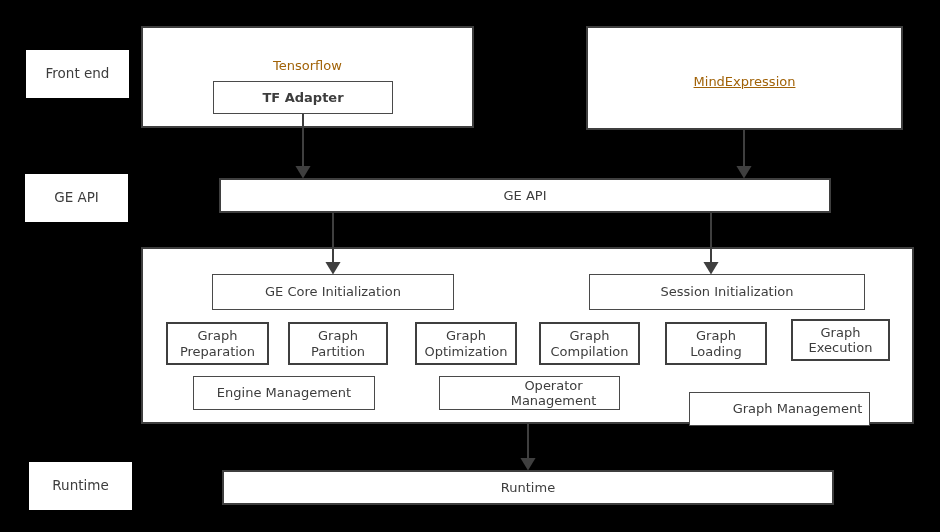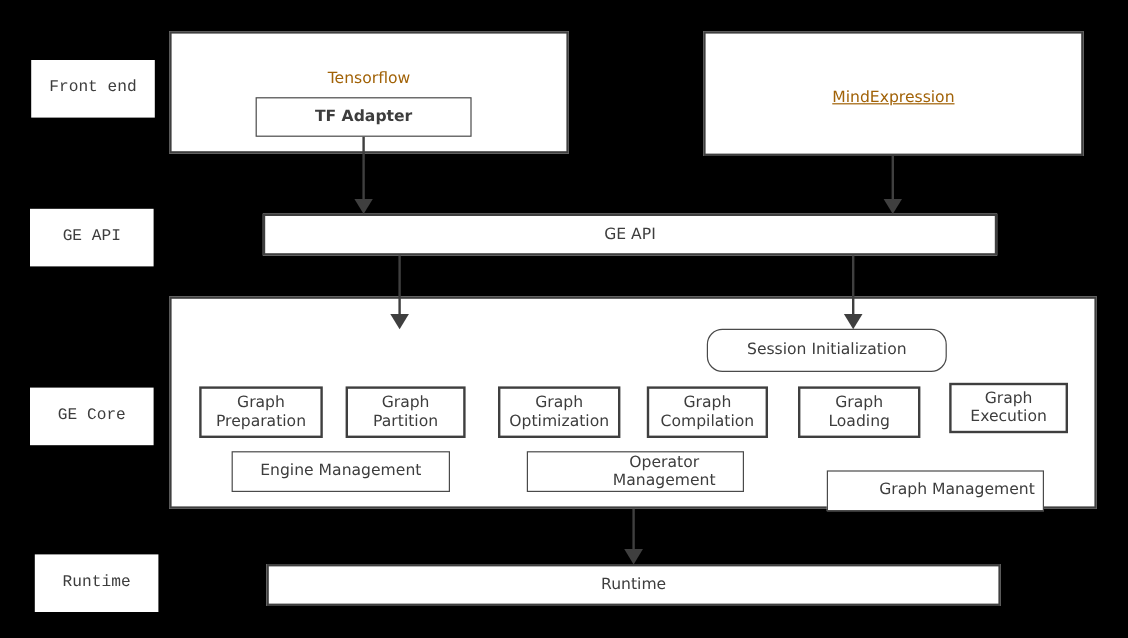--- a/index.html
+++ b/index.html
@@ -26,21 +26,20 @@
     justify-content: center;
     text-align: center;
     line-height: 1.18;
     font-size: 13px;
     white-space: pre-line;
   }
   
   .stage-label {
     border: none;
     font-size: 13.5px;
-    font-family: Liberation Mono, monospace;
   }
   
   .stroked {
     border: 2px solid #3f3f3f;
   }
   .stroked-thin {
     border: 1.6px solid #4a4a4a;
   }
   
   .group {
@@ -70,23 +69,20 @@
 <div id="diagram">
 
   <div class="box stage-label" style="left:26px; top:50px; width:103px; height:48px;">
     <span>Front end</span>
   </div>
 
   <div class="box stage-label" style="left:25px; top:174px; width:103px; height:48px;">
     <span>GE API</span>
   </div>
 
-  <div class="box stage-label" style="left:25px; top:323px; width:103px; height:48px;">
-    <span>GE Core</span>
-  </div>
 
   <div class="box stage-label" style="left:29px; top:462px; width:103px; height:48px;">
     <span>Runtime</span>
   </div>
 
   <div class="box stroked group" style="left:141px; top:26px; width:333px; height:102px;">
     <div class="group-title" style="top:30px;">Tensorflow</div>
   </div>
 
   <div class="box stroked-thin" style="left:213px; top:81px; width:180px; height:33px;font-weight:bold;">
@@ -96,22 +92,25 @@
   <div class="box stroked group" style="left:586px; top:26px; width:317px; height:104px;">
     <div class="group-title" style="top:46px;text-decoration:underline;">MindExpression</div>
   </div>
 
   <div class="box stroked" style="left:219px; top:178px; width:612px; height:35px;">
     <span>GE API</span>
   </div>
 
   <div class="box stroked group" style="left:141px; top:247px; width:773px; height:177px;"></div>
 
+  <div class="box stroked-thin" style="left:212px; top:274px; width:242px; height:36px;">
+    <span>GE Core Initialization</span>
+  </div>
 
-  <div class="box stroked-thin" style="left:589px; top:274px; width:200px; height:36px;border-radius:13px;">
+  <div class="box stroked-thin" style="left:589px; top:274px; width:276px; height:36px;">
     <span>Session Initialization</span>
   </div>
 
   <div class="box stroked" style="left:166px; top:322px; width:103px; height:43px;">
     <span>Graph
 Preparation</span>
   </div>
 
   <div class="box stroked" style="left:288px; top:322px; width:100px; height:43px;">
     <span>Graph

